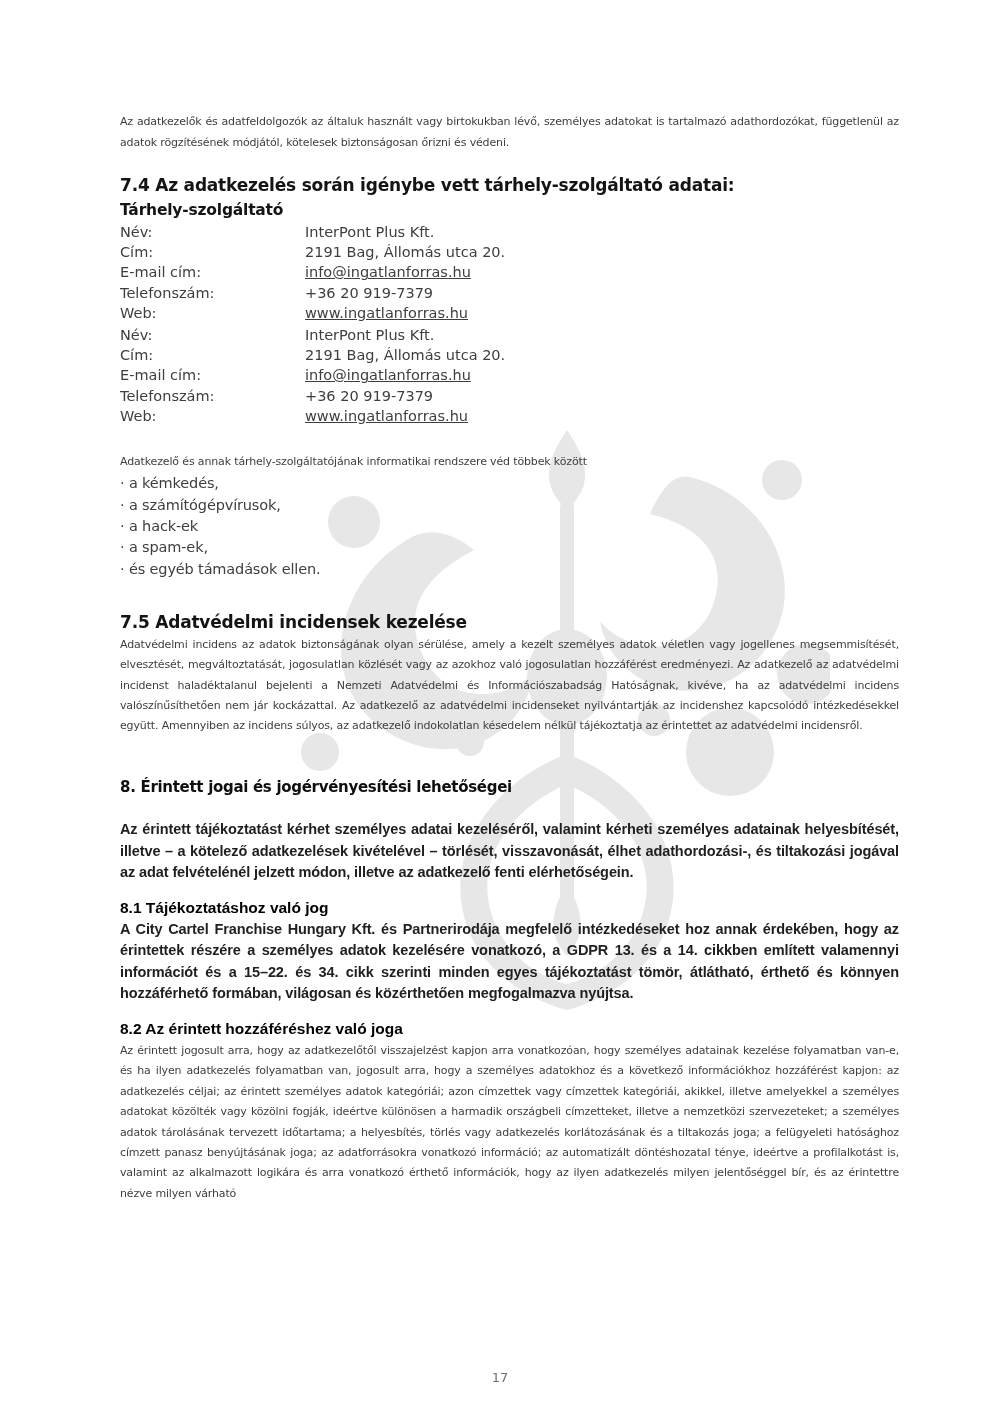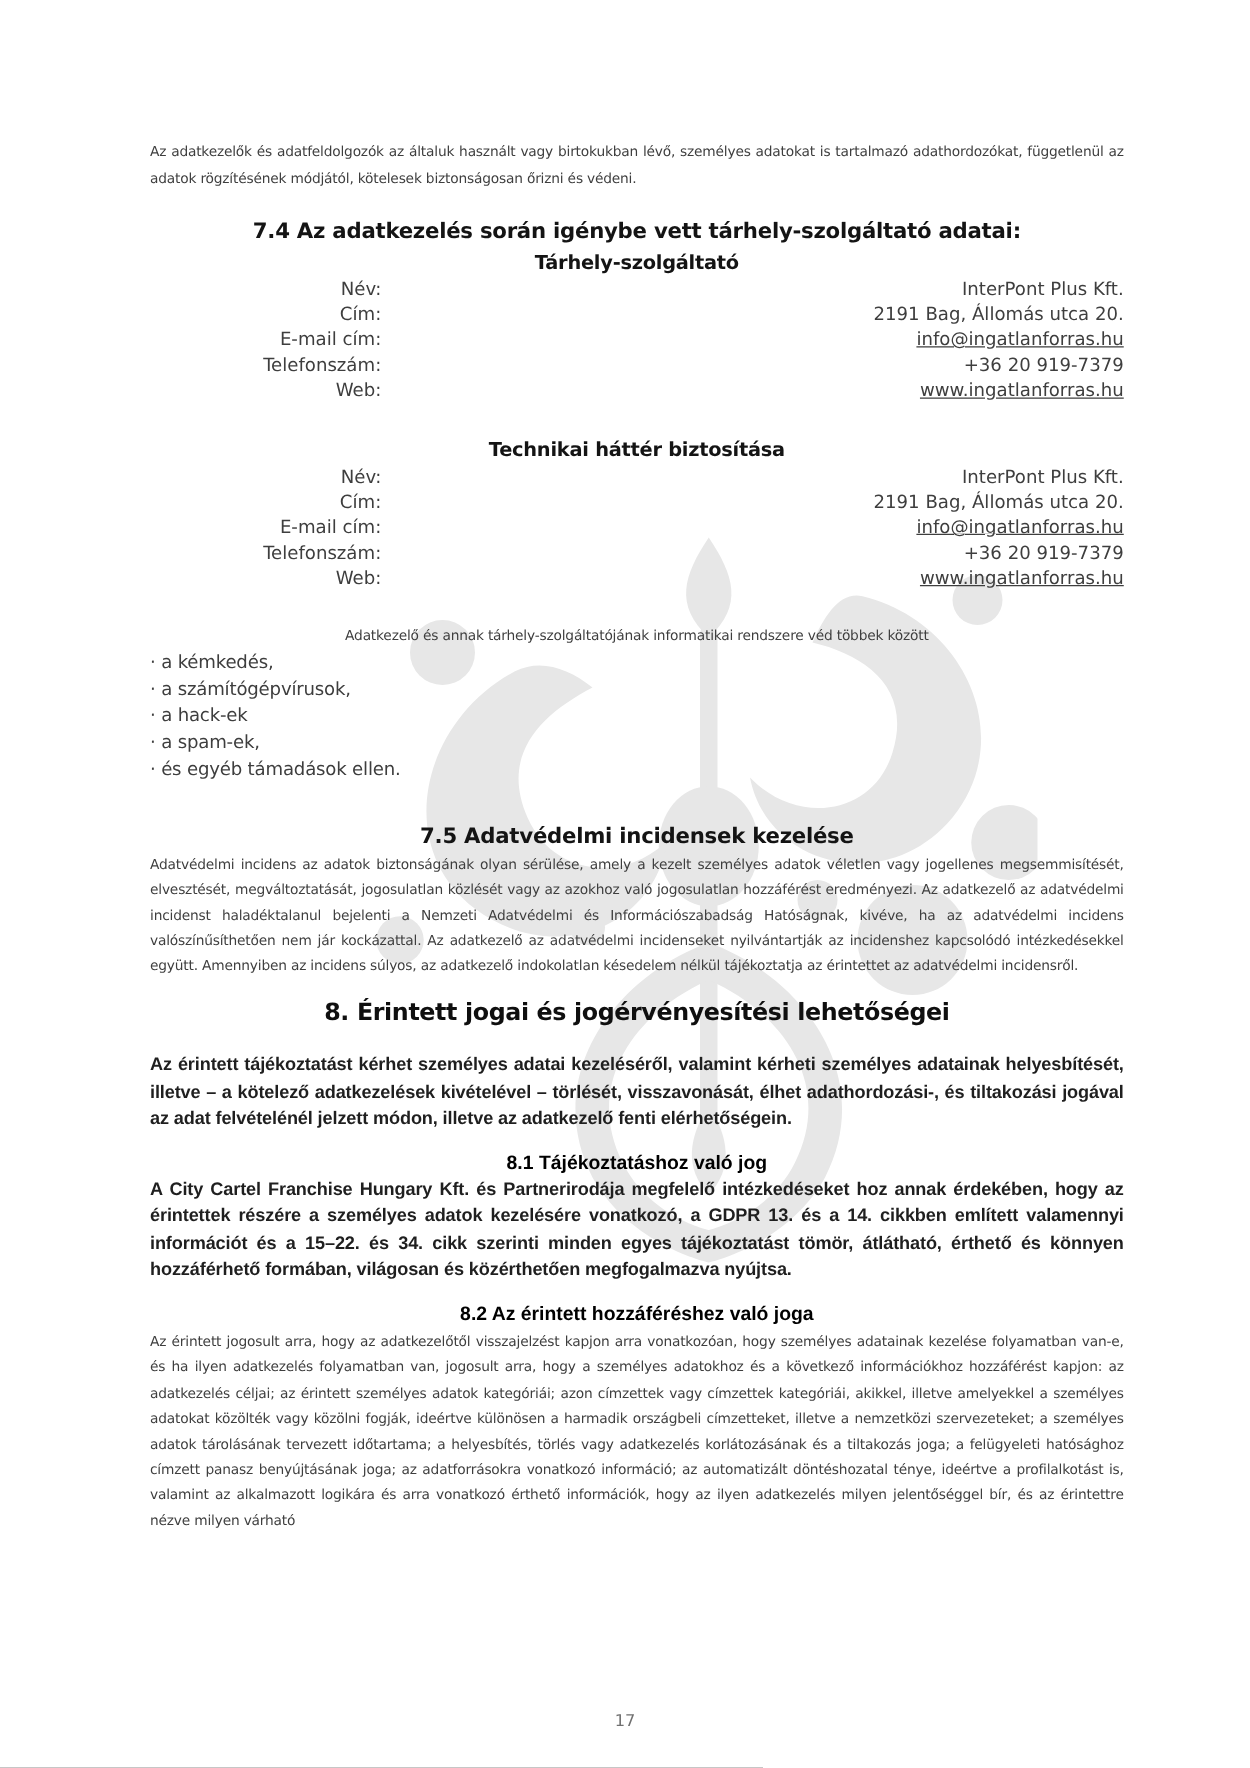--- a/index.html
+++ b/index.html
@@ -14,50 +14,50 @@
   .watermark {
     position:absolute; left:262px; top:422px;
     width:568px; height:600px;
     color:#e7e7e7;
     z-index:0;
   }
   .content {
     position:absolute; left:120px; top:112px; width:779px;
     z-index:1;
   }
-  p, h1, h2, h3 { margin:0; padding:0;text-align:center; }
+  p, h1, h2, h3 { margin:0; padding:0; }
   .body {
     font-size:11px; line-height:20.8px; color:#3e3e3e;
     letter-spacing:-0.15px;
   }
   .just { text-align:justify; }
   .h-main {
     font-size:17px; line-height:24px; font-weight:bold; color:#141414;
     letter-spacing:-0.2px;
   }
   .h-sub {
     font-size:15.5px; line-height:22px; font-weight:bold; color:#141414;
     letter-spacing:-0.2px;
   }
   .sec74-heading { margin-top:19px; }
   .block-title-1 { margin-top:2px; }
-  .contact-rows { margin-top:1px;text-align:right; }
+  .contact-rows { margin-top:1px; }
   .contact-row { display:flex; font-size:14.5px; line-height:20.4px; color:#3e3e3e; }
   .contact-row .lbl { width:185px; flex:0 0 185px; }
   .contact-row .val { flex:1; }
   .underline { text-decoration:underline; }
   .block-title-2 { margin-top:25px; }
   .protection-intro { margin-top:25px; }
   .bullets { margin-top:1px; }
   .bullet { font-size:14.5px; line-height:21.3px; color:#3e3e3e; letter-spacing:-0.15px; }
   .sec75-heading { margin-top:30px; }
   .sec75-body { margin-top:1px; line-height:20.3px; }
   .h8 {
-    margin-top:12px;
-    font-size:19px; line-height:30px; font-weight:bold; color:#0f0f0f;
+    margin-top:36px;
+    font-size:15px; line-height:30px; font-weight:bold; color:#0f0f0f;
     letter-spacing:-0.3px;
   }
   .alt {
     font-family:"Liberation Sans", sans-serif;
     font-size:14.5px; line-height:21.5px; font-weight:600; color:#1f1f1f;
     letter-spacing:-0.1px;
   }
   .alt-h {
     font-family:"Liberation Sans", sans-serif;
     font-size:15.5px; line-height:22px; font-weight:bold; color:#000000;
@@ -132,21 +132,20 @@
           <span class="val">+36 20 919-7379</span>
         </div>
         <div class="contact-row">
           <span class="lbl">Web:</span>
           <span class="val underline">www.ingatlanforras.hu</span>
         </div>
       </div>
     </div>
 
     <div>
-      <h3 class="h-sub block-title-2">Technikai háttér biztosítása</h3>
       <div class="contact-rows">
         <div class="contact-row">
           <span class="lbl">Név:</span>
           <span class="val">InterPont Plus Kft.</span>
         </div>
         <div class="contact-row">
           <span class="lbl">Cím:</span>
           <span class="val">2191 Bag, Állomás utca 20.</span>
         </div>
         <div class="contact-row">

